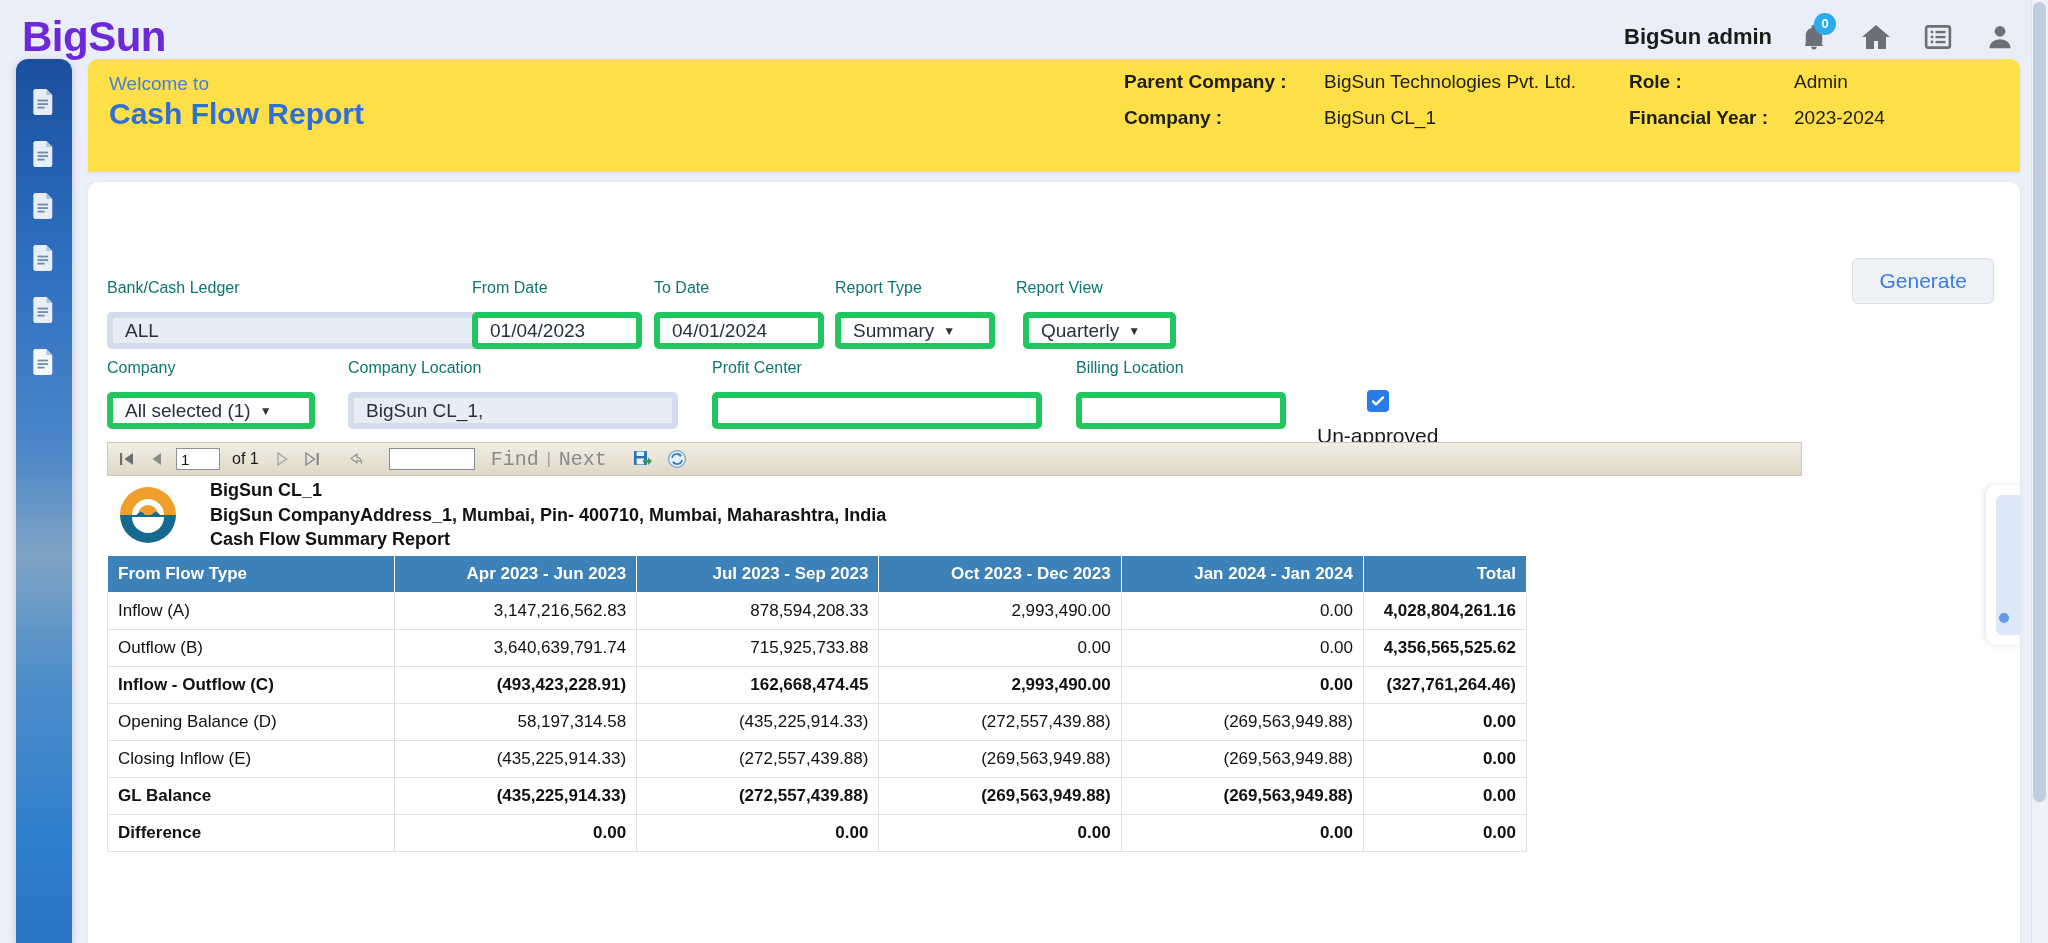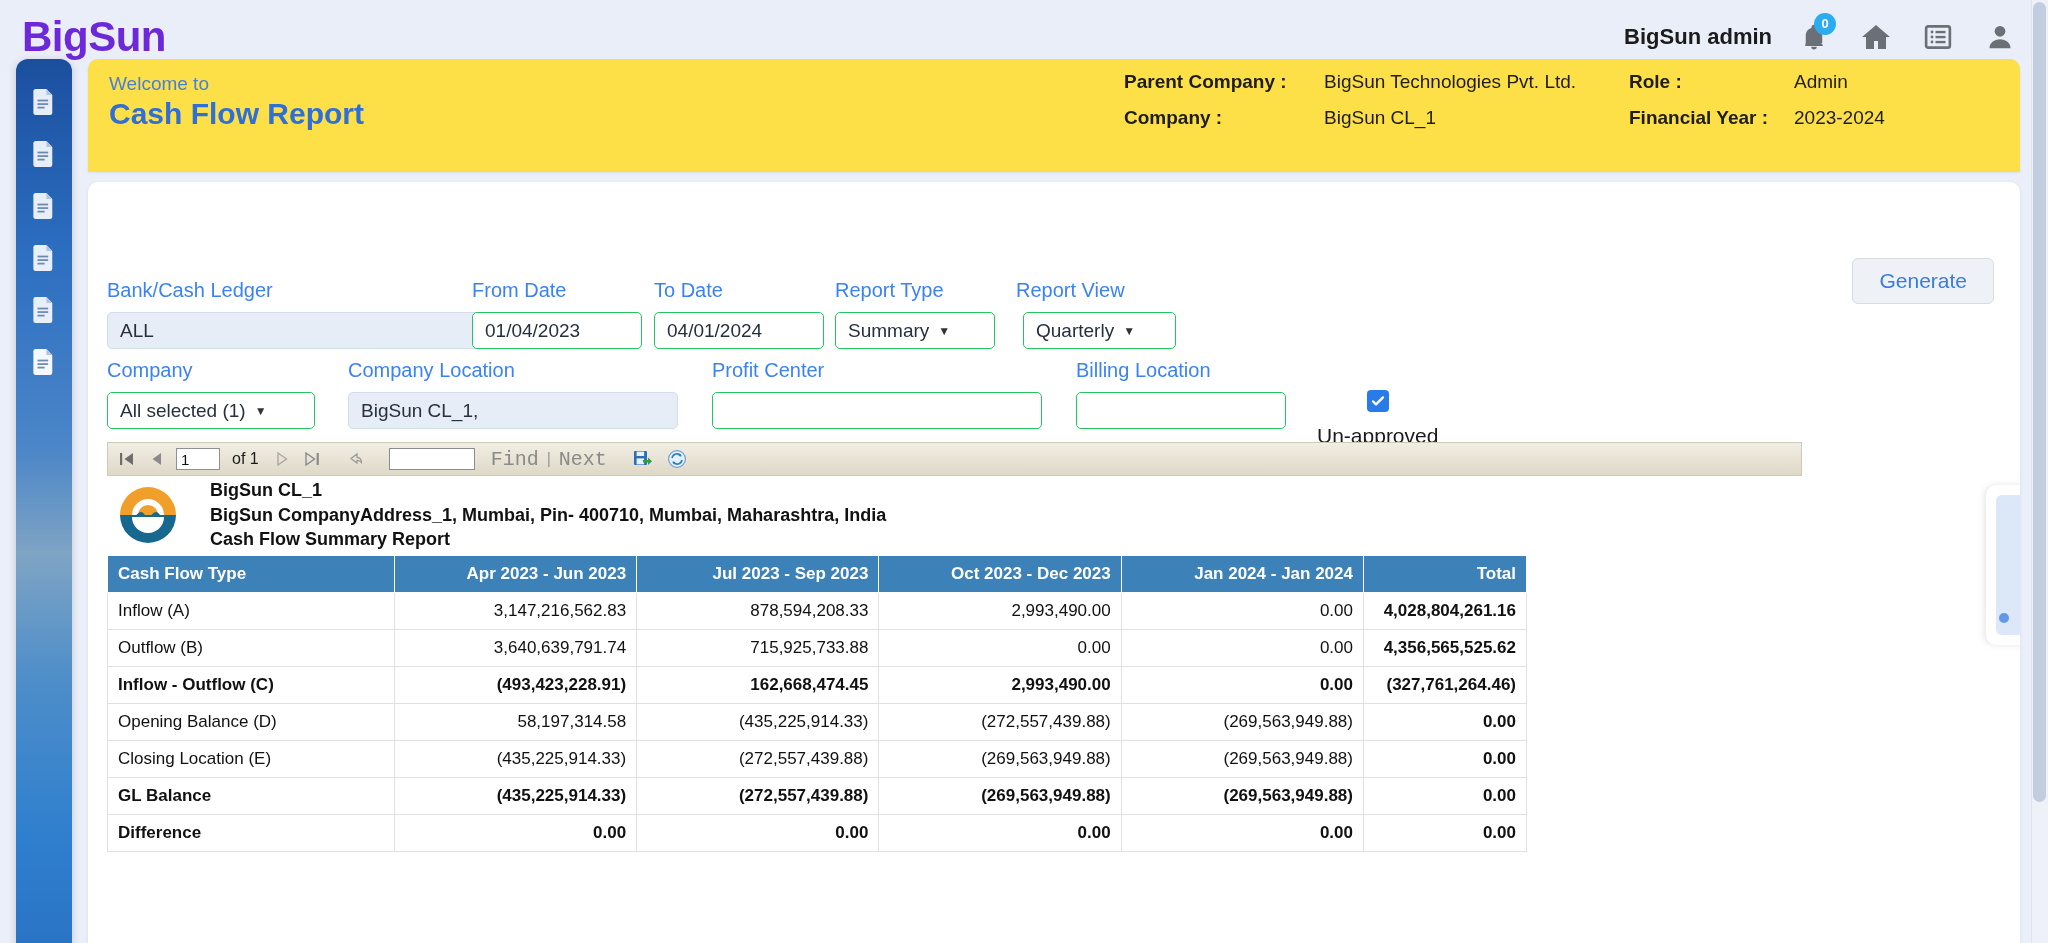--- a/index.html
+++ b/index.html
@@ -87,23 +87,23 @@
   }
 
   .gen-wrap { position: absolute; right: 26px; top: 76px; }
   .gen-btn {
     background: #eef1f5; color: #3b7ddd;
     border: 1px solid #d8dde4; border-radius: 6px;
     font-size: 21px; font-family: inherit;
     padding: 10px 26px; cursor: pointer;
   }
 
-  .lab { font-size: 20px; color: #3b82f6; }
+  .lab { font-size: 16px; color: #0f766e; }
   .fld {
-    border: 1px solid #22c55e; border-radius: 5px;
+    border: 6px solid #22c55e; border-radius: 5px;
     height: 37px; background: #fff;
     font-size: 19px; color: #26313d; font-family: inherit;
     padding: 0 12px; display: flex; align-items: center;
   }
   .fld.shaded { background: #e6edf7; border-color: #d3dced; }
   .fld.sel { cursor: pointer; }
   .caret { margin-left: 9px; font-size: 12px; color: #333; }
 
   
   .f { position: absolute; }
@@ -474,21 +474,21 @@
         <span class="rh-lines">
           <div class="rh-line">BigSun CL_1</div>
           <div class="rh-line">BigSun CompanyAddress_1, Mumbai, Pin- 400710, Mumbai, Maharashtra, India</div>
           <div class="rh-line">Cash Flow Summary Report</div>
         </span>
       </div>
 
       <table class="tbl" style="top:373px;">
         <thead>
           <tr>
-            <th class="c0">Cash Flow Type</th>
+            <th class="c0">From Flow Type</th>
             <th class="cn">Apr 2023 - Jun 2023</th>
             <th class="cn">Jul 2023 - Sep 2023</th>
             <th class="cn">Oct 2023 - Dec 2023</th>
             <th class="cn">Jan 2024 - Jan 2024</th>
             <th class="ct">Total</th>
           </tr>
         </thead>
         <tbody id="tbody">
             <tr>
               <td class="c0">Inflow (A)</td>
@@ -516,21 +516,21 @@
             </tr>
             <tr>
               <td class="c0">Opening Balance (D)</td>
               <td class="num">58,197,314.58</td>
               <td class="num neg">(435,225,914.33)</td>
               <td class="num neg">(272,557,439.88)</td>
               <td class="num neg">(269,563,949.88)</td>
               <td class="num bold">0.00</td>
             </tr>
             <tr>
-              <td class="c0">Closing Location (E)</td>
+              <td class="c0">Closing Inflow (E)</td>
               <td class="num neg">(435,225,914.33)</td>
               <td class="num neg">(272,557,439.88)</td>
               <td class="num neg">(269,563,949.88)</td>
               <td class="num neg">(269,563,949.88)</td>
               <td class="num bold">0.00</td>
             </tr>
             <tr>
               <td class="c0 bold">GL Balance</td>
               <td class="num neg bold">(435,225,914.33)</td>
               <td class="num neg bold">(272,557,439.88)</td>

